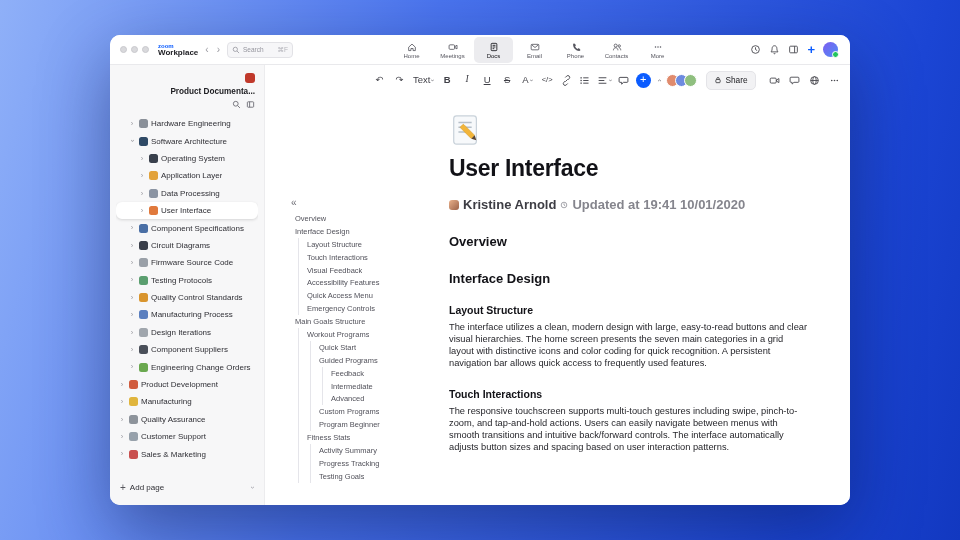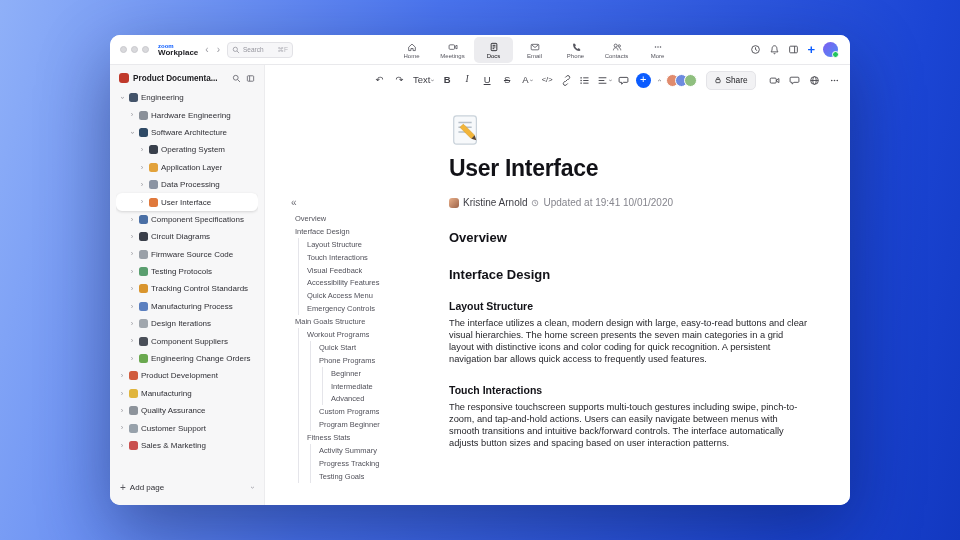--- a/index.html
+++ b/index.html
@@ -27,21 +27,21 @@
   .tb-right svg{width:11px;height:11px;}
   .plus-btn{font-size:13px;color:#0b5cff;font-weight:bold;line-height:1;}
   .user-avatar{width:15px;height:15px;border-radius:50%;background:linear-gradient(135deg,#7c5cf0,#4f8df5);position:relative;flex:none;}
   .user-avatar::after{content:"";position:absolute;right:-1px;bottom:-1px;width:5px;height:5px;border-radius:50%;background:#22c55e;border:1px solid #fff;}
 
   
   .main{flex:1;display:flex;min-height:0;}
 
   
   .sidebar{width:155px;flex:none;background:#f7f7f8;border-right:1px solid #ececee;display:flex;flex-direction:column;padding:5px 6px 8px;font-size:8px;color:#333;}
-  .ws-header{display:flex;align-items:flex-end;gap:4px;padding:3px 3px;margin-bottom:3px;}
+  .ws-header{display:flex;align-items:flex-end;gap:4px;padding:3px 3px;margin-bottom:3px;flex-direction:column;}
   .ws-chip{width:10px;height:10px;border-radius:3px;background:#c0392b;flex:none;}
   .ws-title{font-weight:bold;font-size:8.2px;color:#202024;flex:1;white-space:nowrap;overflow:hidden;}
   .ws-icons{display:flex;gap:5px;color:#6d6d75;}
   .ws-icons svg{width:9px;height:9px;}
   .tree{flex:1;overflow:hidden;}
   .s-item{display:flex;align-items:center;gap:3px;height:17.4px;border-radius:6px;padding-right:4px;}
   .s-item .chev{flex:none;width:8px;font-size:7.5px;color:#98989f;text-align:center;line-height:1;transition:none;}
   .s-item.chev-d .chev{transform:rotate(90deg);}
   .s-item .chip{flex:none;width:9px;height:9px;border-radius:2.5px;background:#9aa0a8;}
   .s-item .lbl{white-space:nowrap;overflow:hidden;text-overflow:ellipsis;font-size:8px;color:#2f2f35;}
@@ -76,21 +76,21 @@
   .outline{width:150px;flex:none;padding:103px 0 0 24px;font-size:7.5px;color:#52525b;}
   .outline-collapse{font-size:10px;color:#6d6d75;margin:0 0 4px 2px;line-height:1;}
   .o-item{display:flex;align-items:center;height:12.9px;padding-left:6px;white-space:nowrap;}
   .o-item .guide{flex:none;align-self:stretch;width:9px;border-left:1px solid #e5e5ea;margin-left:3px;}
   .o-lbl{overflow:hidden;text-overflow:ellipsis;}
 
   
   .content{flex:1;padding:18px 38px 0 34px;min-width:0;}
   .doc-emoji{width:34px;height:34px;display:block;}
   .doc-title{font-size:23px;font-weight:bold;color:#121217;margin-top:8px;letter-spacing:-.3px;}
-  .byline{display:flex;align-items:center;gap:4px;margin-top:7px;font-size:10px;color:#85858d;}
+  .byline{display:flex;align-items:center;gap:4px;margin-top:7px;font-size:13px;color:#85858d;font-weight:bold;}
   .bavatar{width:10px;height:10px;border-radius:3px;background:linear-gradient(135deg,#e9b08a,#9c6248);flex:none;}
   .byline .author{color:#3d3d44;}
   .byline svg{width:8px;height:8px;}
   .sections{max-width:360px;}
   .sections .h2{font-size:13px;font-weight:bold;color:#121217;margin:22px 0 4px;}
   .sections .h3{font-size:10.5px;font-weight:bold;color:#121217;margin:18px 0 3px;}
   .sections .p{font-size:9.3px;line-height:1.28;color:#27272c;margin:6px 0 2px;}
 </style>
 </head>
 <body>
@@ -205,25 +205,20 @@
               </svg>
             <svg viewBox="0 0 12 12" fill="none" stroke="currentColor" stroke-width="1.2">
                 <rect x="1.8" y="2.4" width="8.4" height="7.2" rx="1"></rect>
                 <line x1="4.8" y1="2.4" x2="4.8" y2="9.6"></line>
               </svg>
           </span>
         </div>
 
         <div class="tree">
 
-            <div class="s-item chev-d" style="padding-left: 2px;">
-              <span class="chev">›</span>
-              <span class="chip" style="background: rgb(68, 84, 106);"></span>
-              <span class="lbl">Engineering</span>
-            </div>
 
             <div class="s-item chev-r" style="padding-left: 12px;">
               <span class="chev">›</span>
               <span class="chip" style="background: rgb(138, 144, 153);"></span>
               <span class="lbl">Hardware Engineering</span>
             </div>
 
             <div class="s-item chev-d" style="padding-left: 12px;">
               <span class="chev">›</span>
               <span class="chip" style="background: rgb(47, 74, 102);"></span>
@@ -274,21 +269,21 @@
 
             <div class="s-item chev-r" style="padding-left: 12px;">
               <span class="chev">›</span>
               <span class="chip" style="background: rgb(90, 158, 111);"></span>
               <span class="lbl">Testing Protocols</span>
             </div>
 
             <div class="s-item chev-r" style="padding-left: 12px;">
               <span class="chev">›</span>
               <span class="chip" style="background: rgb(217, 149, 46);"></span>
-              <span class="lbl">Tracking Control Standards</span>
+              <span class="lbl">Quality Control Standards</span>
             </div>
 
             <div class="s-item chev-r" style="padding-left: 12px;">
               <span class="chev">›</span>
               <span class="chip" style="background: rgb(91, 127, 191);"></span>
               <span class="lbl">Manufacturing Process</span>
             </div>
 
             <div class="s-item chev-r" style="padding-left: 12px;">
               <span class="chev">›</span>
@@ -479,28 +474,28 @@
 
                 <div class="o-item">
                   <span class="guide"></span>
                   <span class="guide"></span>
                   <span class="o-lbl">Quick Start</span>
                 </div>
 
                 <div class="o-item">
                   <span class="guide"></span>
                   <span class="guide"></span>
-                  <span class="o-lbl">Phone Programs</span>
-                </div>
-
-                <div class="o-item">
-                  <span class="guide"></span>
-                  <span class="guide"></span>
-                  <span class="guide"></span>
-                  <span class="o-lbl">Beginner</span>
+                  <span class="o-lbl">Guided Programs</span>
+                </div>
+
+                <div class="o-item">
+                  <span class="guide"></span>
+                  <span class="guide"></span>
+                  <span class="guide"></span>
+                  <span class="o-lbl">Feedback</span>
                 </div>
 
                 <div class="o-item">
                   <span class="guide"></span>
                   <span class="guide"></span>
                   <span class="guide"></span>
                   <span class="o-lbl">Intermediate</span>
                 </div>
 
                 <div class="o-item">

